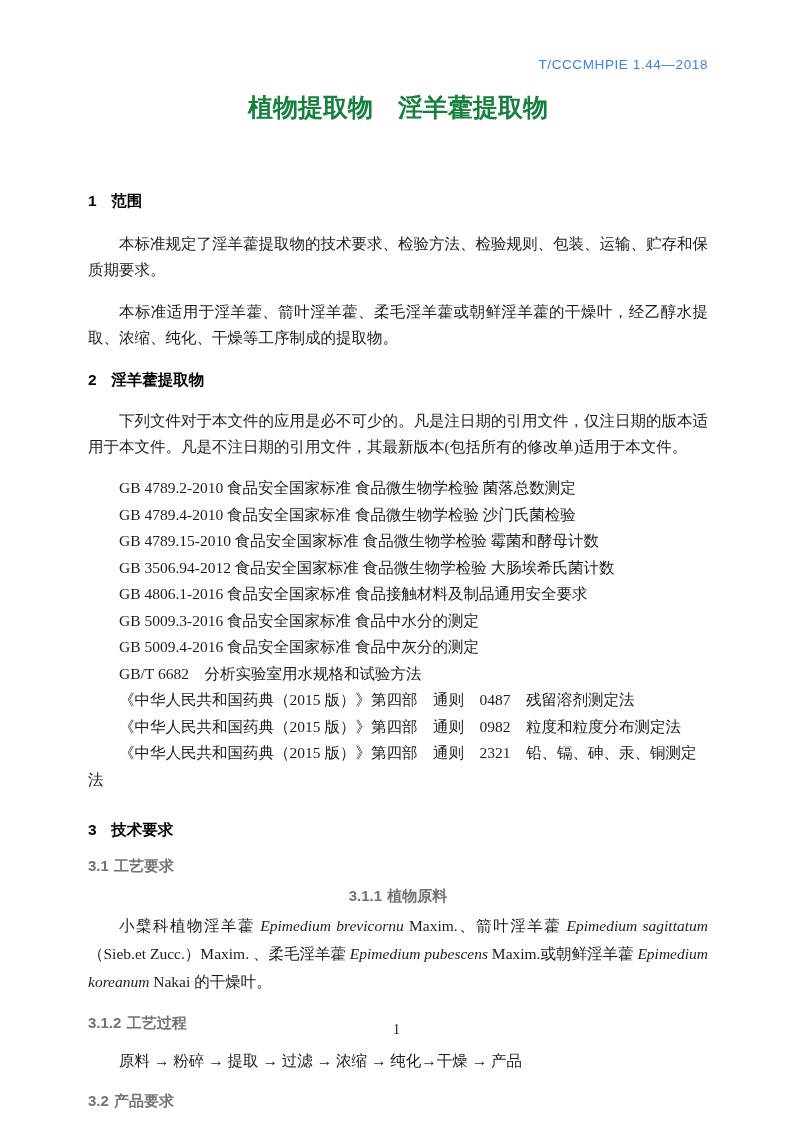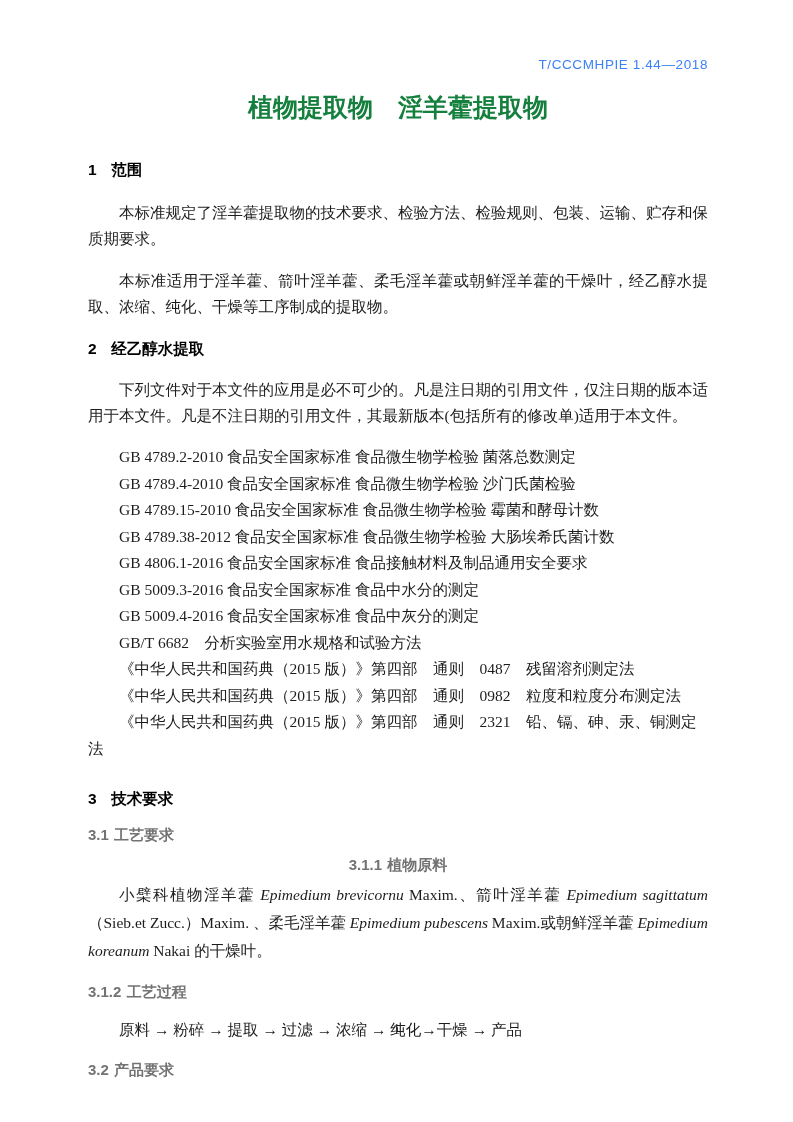--- a/index.html
+++ b/index.html
@@ -29,21 +29,21 @@
   .doc-title {
     margin-top: 16px;
     text-align: center;
     font-family: "Liberation Sans", sans-serif;
     font-weight: bold;
     font-size: 25px;
     line-height: 34px;
     color: #15803d;
   }
   .sec-heading {
-    margin-top: 35px;
+    margin-top: 66px;
     font-family: "Liberation Sans", sans-serif;
     font-weight: bold;
     font-size: 15.5px;
     line-height: 21px;
     color: #000;
   }
   .sec-heading .sec-num { margin-right: 0.95em; }
   .sec-heading.mid { margin-top: 18px; }
   .sec-heading.tight { margin-top: 26px; }
   .sub-heading {
@@ -105,28 +105,28 @@
 
   <div class="doc-title">植物提取物　淫羊藿提取物</div>
 
   <div class="sec-heading">
     <span class="sec-num">1</span><span>范围</span>
   </div>
   <p class="body-para" style="margin-top:20px;">本标准规定了淫羊藿提取物的技术要求、检验方法、检验规则、包装、运输、贮存和保质期要求。</p>
   <p class="body-para follow">本标准适用于淫羊藿、箭叶淫羊藿、柔毛淫羊藿或朝鲜淫羊藿的干燥叶，经乙醇水提取、浓缩、纯化、干燥等工序制成的提取物。</p>
 
   <div class="sec-heading mid">
-    <span class="sec-num">2</span><span>经乙醇水提取</span>
+    <span class="sec-num">2</span><span>淫羊藿提取物</span>
   </div>
   <p class="body-para">下列文件对于本文件的应用是必不可少的。凡是注日期的引用文件，仅注日期的版本适用于本文件。凡是不注日期的引用文件，其最新版本(包括所有的修改单)适用于本文件。</p>
   <div class="ref-list">
       <div class="ref-item">GB 4789.2-2010 食品安全国家标准 食品微生物学检验 菌落总数测定</div>
       <div class="ref-item">GB 4789.4-2010 食品安全国家标准 食品微生物学检验 沙门氏菌检验</div>
       <div class="ref-item">GB 4789.15-2010 食品安全国家标准 食品微生物学检验 霉菌和酵母计数</div>
-      <div class="ref-item">GB 4789.38-2012 食品安全国家标准 食品微生物学检验 大肠埃希氏菌计数</div>
+      <div class="ref-item">GB 3506.94-2012 食品安全国家标准 食品微生物学检验 大肠埃希氏菌计数</div>
       <div class="ref-item">GB 4806.1-2016 食品安全国家标准 食品接触材料及制品通用安全要求</div>
       <div class="ref-item">GB 5009.3-2016 食品安全国家标准 食品中水分的测定</div>
       <div class="ref-item">GB 5009.4-2016 食品安全国家标准 食品中灰分的测定</div>
       <div class="ref-item">GB/T 6682　分析实验室用水规格和试验方法</div>
       <div class="ref-item">《中华人民共和国药典（2015 版）》第四部　通则　0487　残留溶剂测定法</div>
       <div class="ref-item">《中华人民共和国药典（2015 版）》第四部　通则　0982　粒度和粒度分布测定法</div>
       <div class="ref-item">《中华人民共和国药典（2015 版）》第四部　通则　2321　铅、镉、砷、汞、铜测定法</div>
     </div>
 
   <div class="sec-heading tight">

